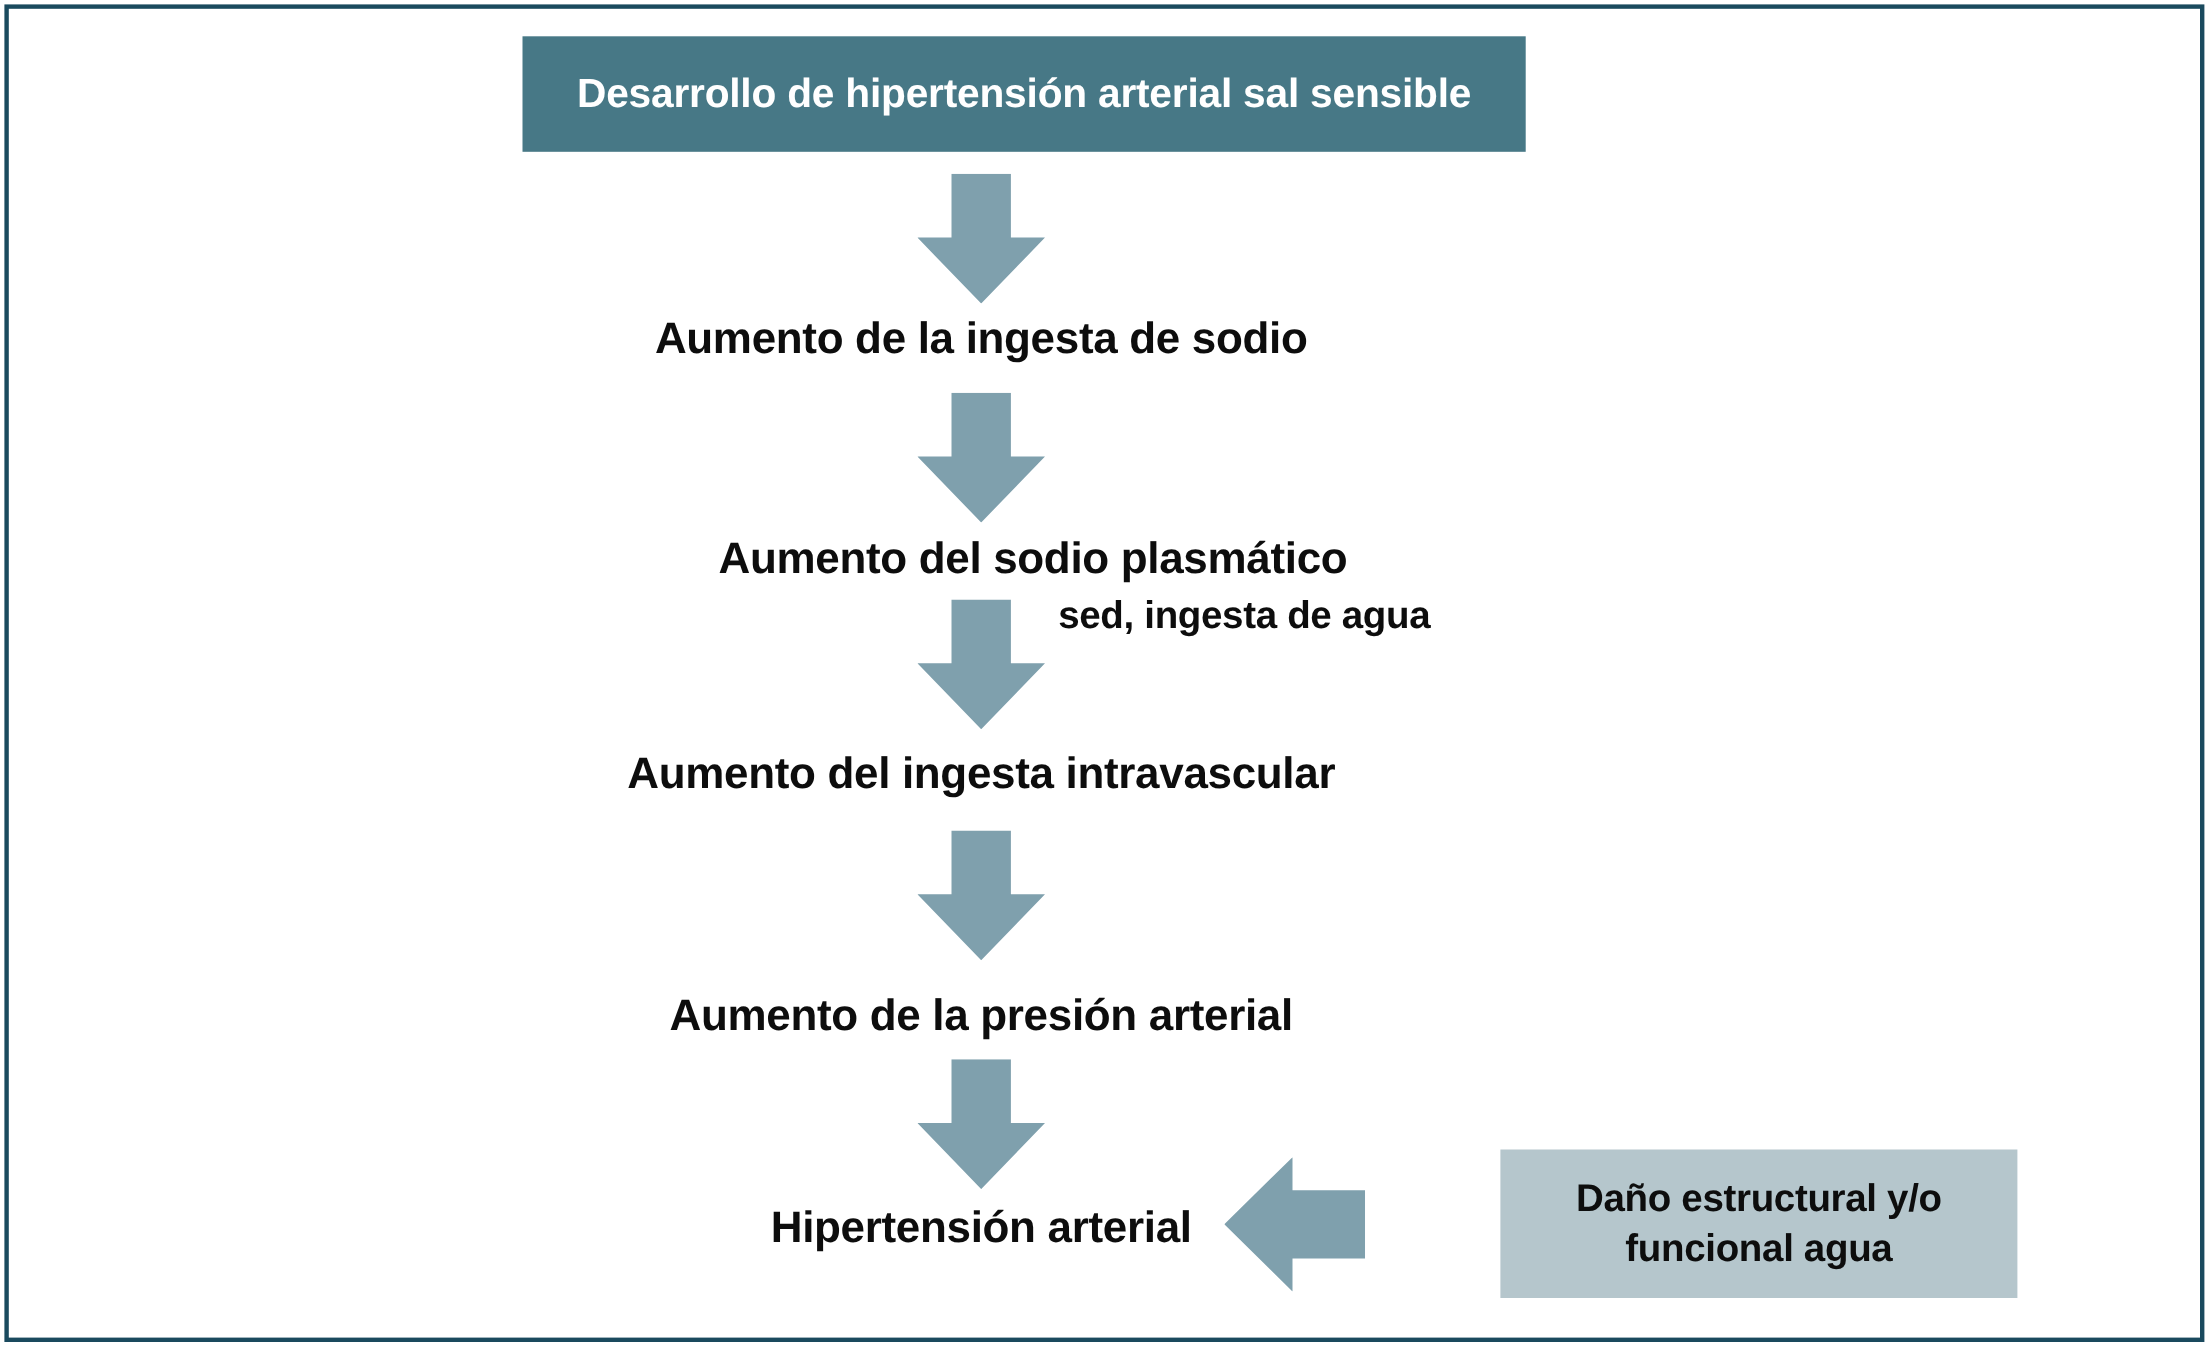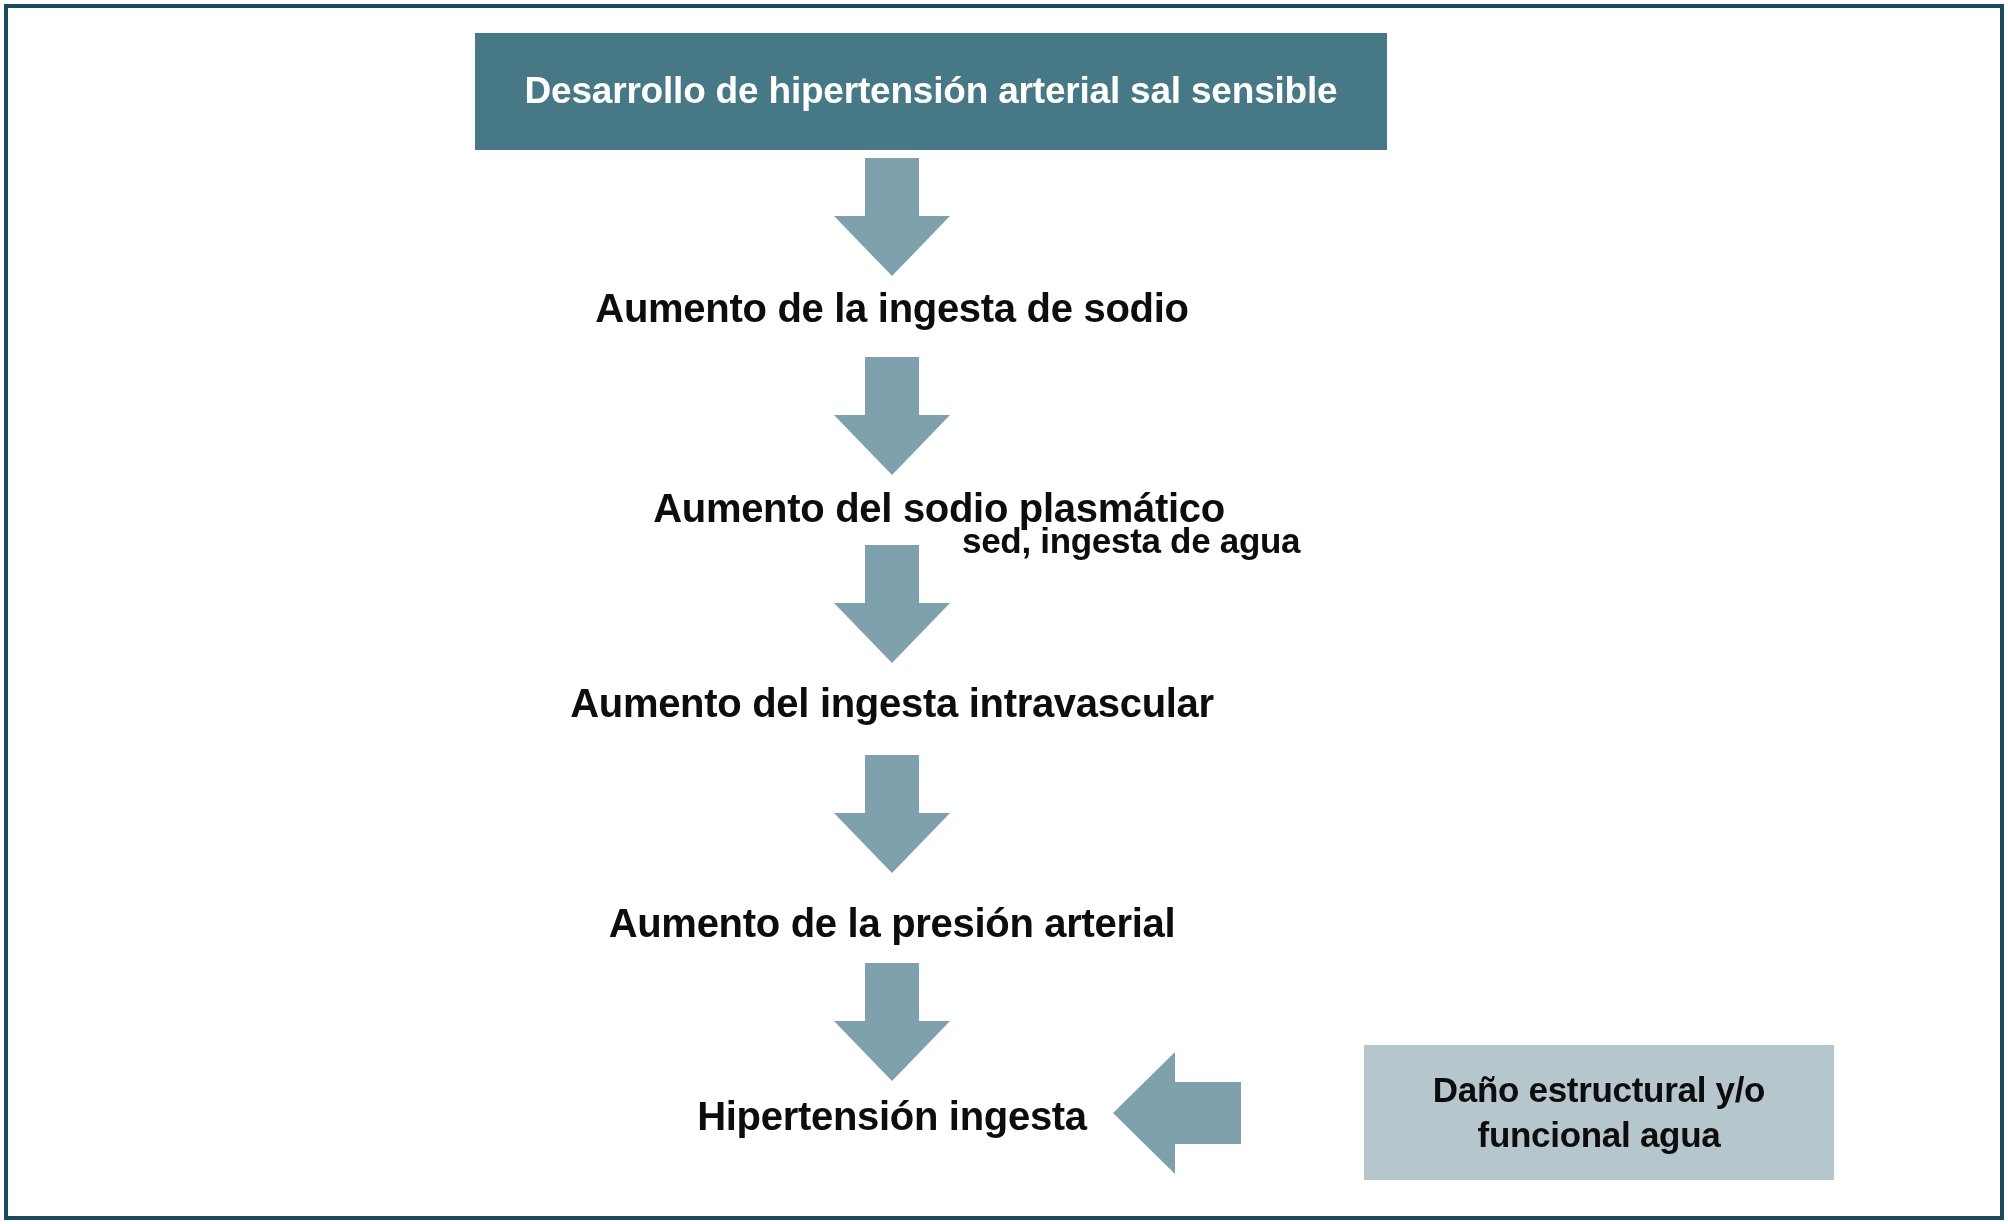--- a/index.html
+++ b/index.html
@@ -32,21 +32,21 @@
     border: 4px solid #1a4a5e;
     pointer-events: none;
   }
 
   
   .header-box {
     position: absolute;
     left: 475px;
     top: 33px;
     width: 912px;
-    height: 117px;
+    height: 105px;
     background: #477886;
     display: flex;
     align-items: center;
     justify-content: center;
     box-sizing: border-box;
   }
   .header-box .header-title {
     color: #ffffff;
     font-size: 37px;
     font-weight: bold;
@@ -147,21 +147,21 @@
   <div class="step-label" style="left:939px; top:485px;">
     <span>Aumento del sodio plasmático</span>
   </div>
 
   <div class="arrow-down" style="left:892px; top:545px;">
     <svg width="116" height="118" viewBox="0 0 116 118" xmlns="http://www.w3.org/2000/svg">
       <polygon points="31,0 85,0 85,58 116,58 58,118 0,58 31,58" fill="#7fa0ad"></polygon>
     </svg>
   </div>
 
-  <div class="side-note" style="left:962px; top:521px;">
+  <div class="side-note" style="left:962px; top:540px;">
     <span>sed, ingesta de agua</span>
   </div>
 
   <div class="step-label" style="left:892px; top:680px;">
     <span>Aumento del ingesta intravascular</span>
   </div>
 
   <div class="arrow-down" style="left:892px; top:755px;">
     <svg width="116" height="118" viewBox="0 0 116 118" xmlns="http://www.w3.org/2000/svg">
       <polygon points="31,0 85,0 85,58 116,58 58,118 0,58 31,58" fill="#7fa0ad"></polygon>
@@ -172,21 +172,21 @@
     <span>Aumento de la presión arterial</span>
   </div>
 
   <div class="arrow-down" style="left:892px; top:963px;">
     <svg width="116" height="118" viewBox="0 0 116 118" xmlns="http://www.w3.org/2000/svg">
       <polygon points="31,0 85,0 85,58 116,58 58,118 0,58 31,58" fill="#7fa0ad"></polygon>
     </svg>
   </div>
 
   <div class="step-label" style="left:892px; top:1093px;">
-    <span>Hipertensión ingesta</span>
+    <span>Hipertensión arterial</span>
   </div>
 
   <div class="arrow-left" style="left:1113px; top:1052px;">
     <svg width="128" height="122" viewBox="0 0 128 122" xmlns="http://www.w3.org/2000/svg">
       <polygon points="0,61 62,0 62,30 128,30 128,92 62,92 62,122" fill="#7fa0ad"></polygon>
     </svg>
   </div>
 
   <div class="renal-box">
     <span class="renal-line">Daño estructural y/o</span>

